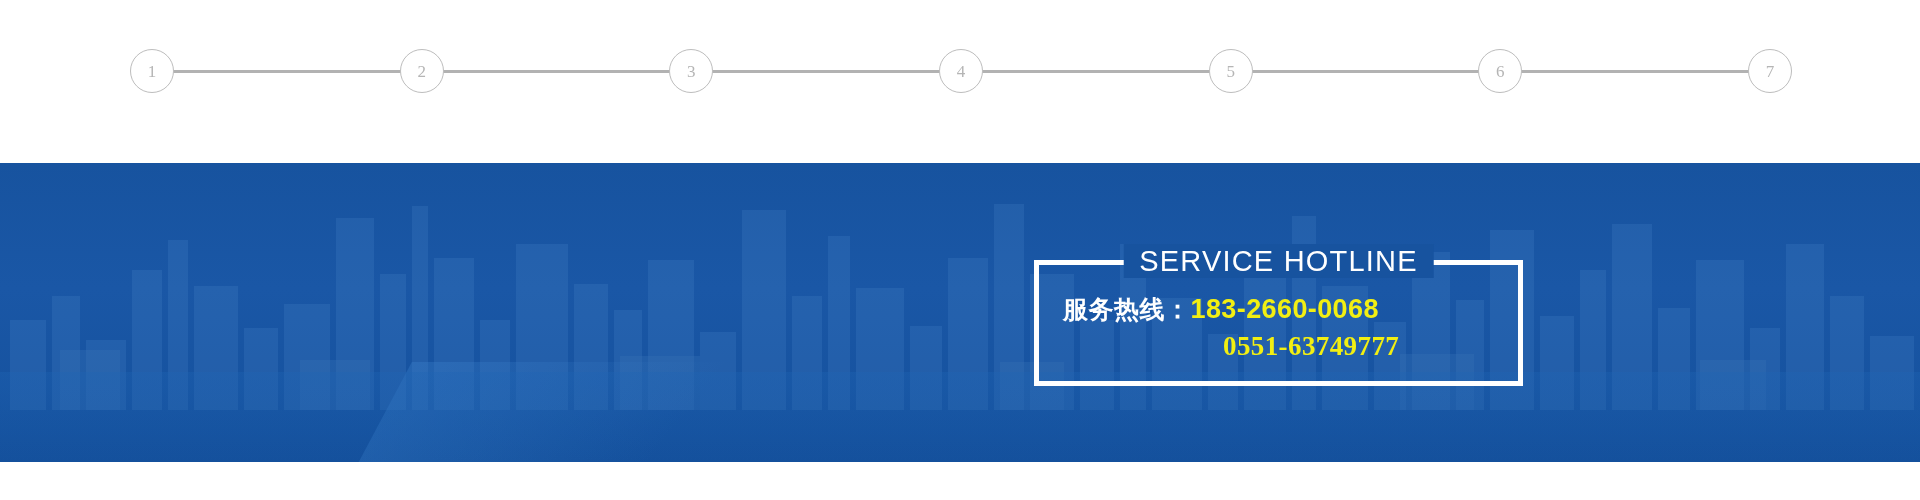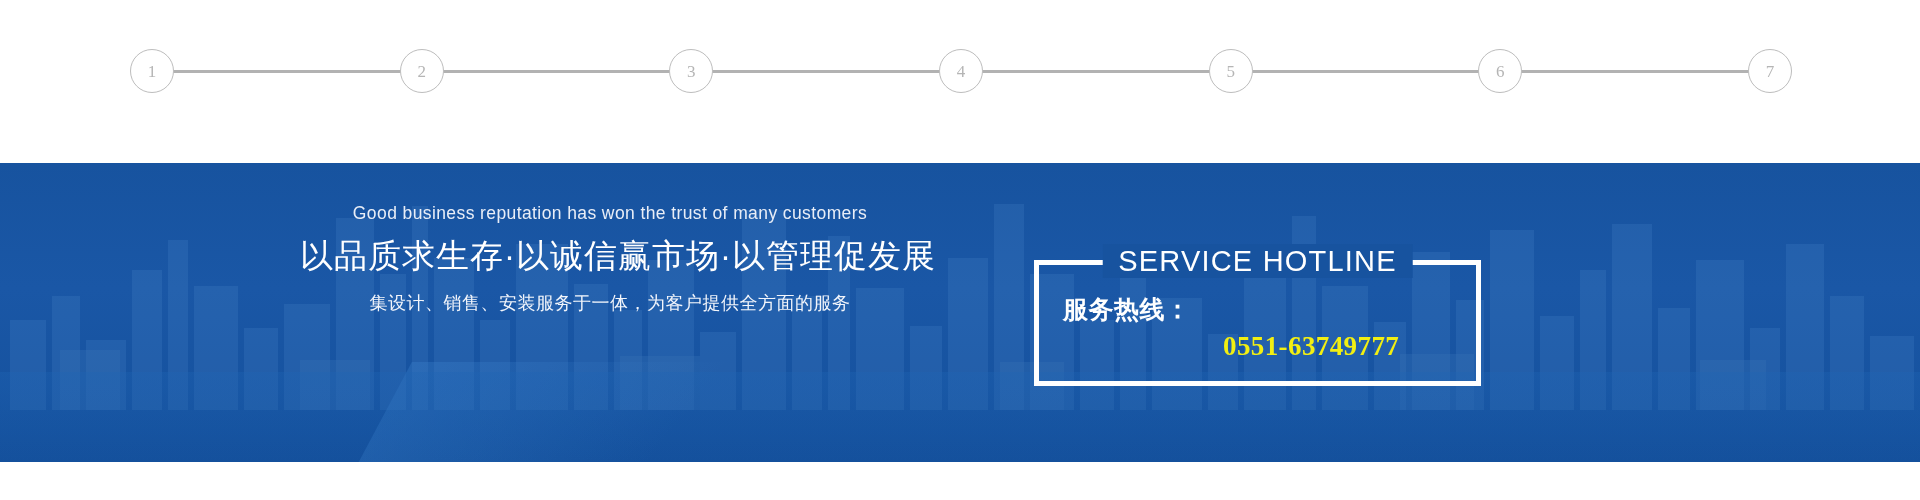--- a/index.html
+++ b/index.html
@@ -137,21 +137,21 @@
     letter-spacing: 0.5px;
     color: #f2f5fb;
     white-space: nowrap;
   }
 
   
   .hotline {
     position: absolute;
     left: 1034px;
     top: 97px;
-    width: 447px;
+    width: 489px;
     height: 126px;
     box-sizing: border-box;
     border: 5px solid #ffffff;
   }
   .hotline-title {
     position: absolute;
     left: 50%;
     top: -21px;
     transform: translateX(-50%);
     background: #17539f;
@@ -279,31 +279,27 @@
         <rect x="300" y="160" width="70" height="50"></rect>
         <rect x="620" y="156" width="80" height="54"></rect>
         <rect x="1000" y="162" width="64" height="48"></rect>
         <rect x="1400" y="154" width="74" height="56"></rect>
         <rect x="1700" y="160" width="66" height="50"></rect>
       </g>
     </svg>
     <div class="road"></div>
     <div class="ground"></div>
 
-    <div class="slogan">
-      <div class="slogan-en">Good business reputation has won the trust of many customers</div>
-      <div class="slogan-main">以品质求生存·以诚信赢市场·以管理促发展</div>
-      <div class="slogan-sub">集设计、销售、安装服务于一体，为客户提供全方面的服务</div>
-    </div>
 
     <div class="hotline">
       <div class="hotline-title">SERVICE  HOTLINE</div>
       <div class="hotline-rows">
         <div class="hotline-row">
           <span class="hotline-label">服务热线：</span>
+          <span class="hotline-number">183-2660-0068</span>
         </div>
         <div class="hotline-row second">
           <span class="hotline-number">0551-63749777</span>
         </div>
       </div>
     </div>
 
   </div>
 
   <div class="bottom-strip"></div>

